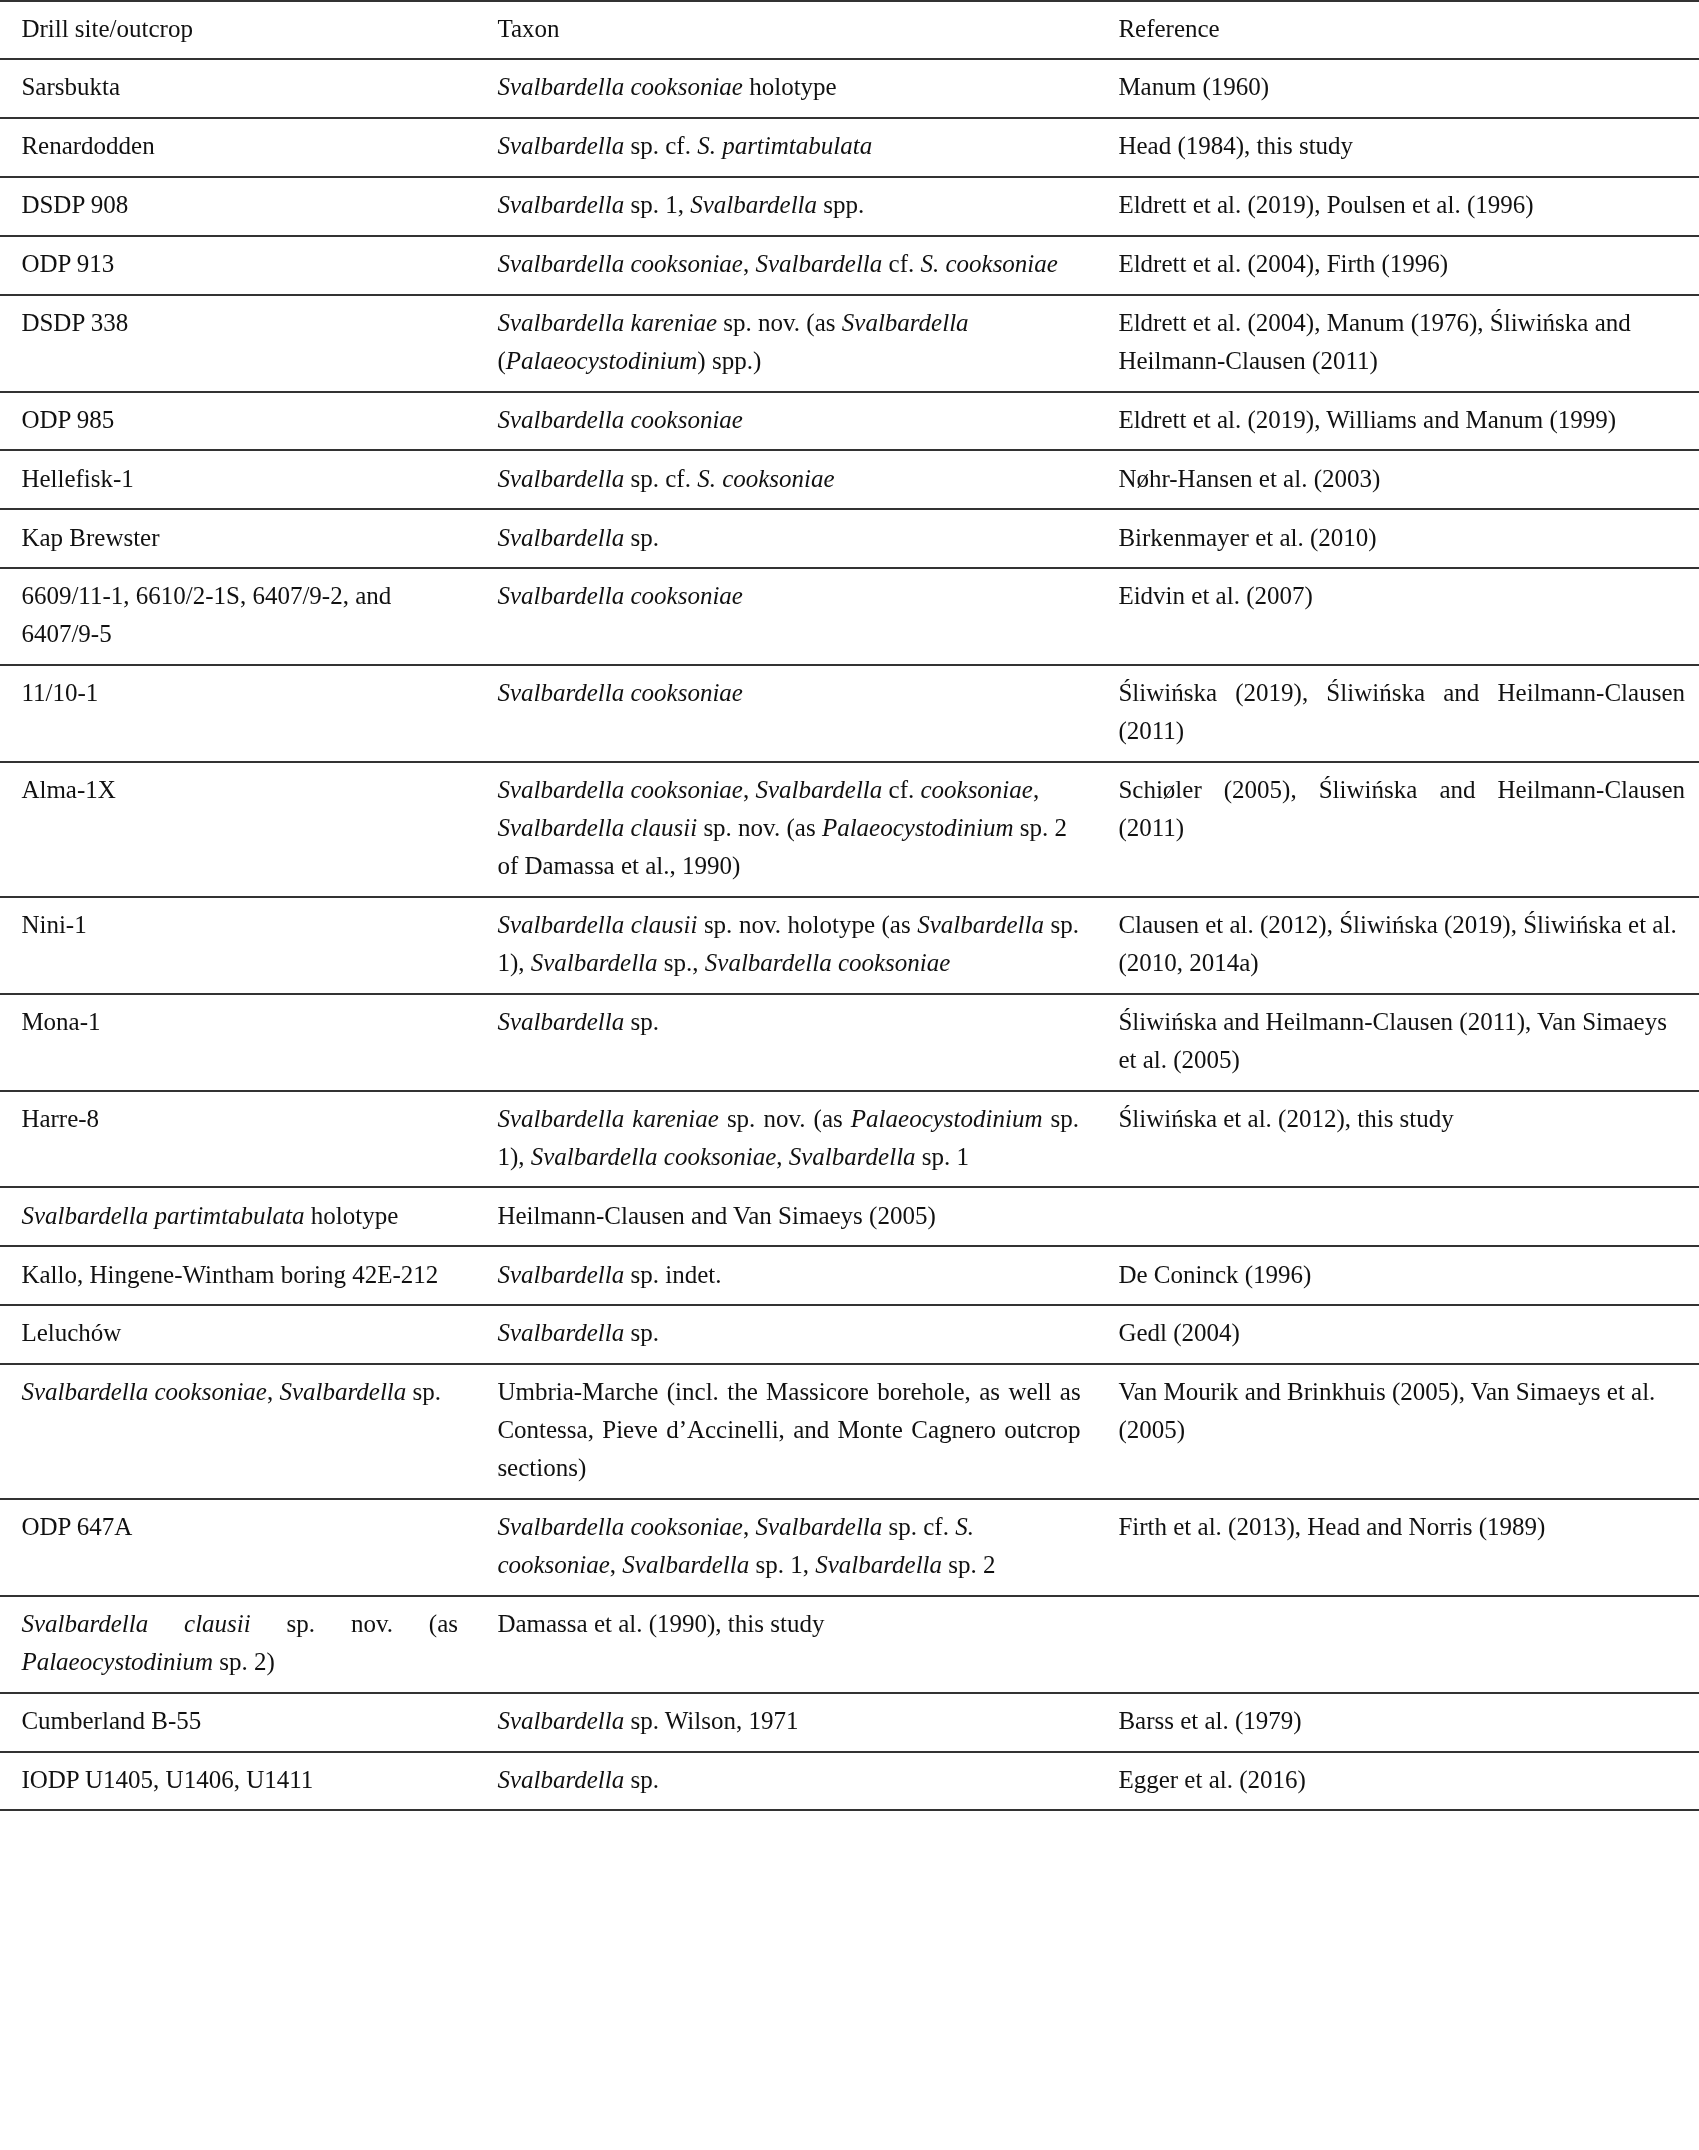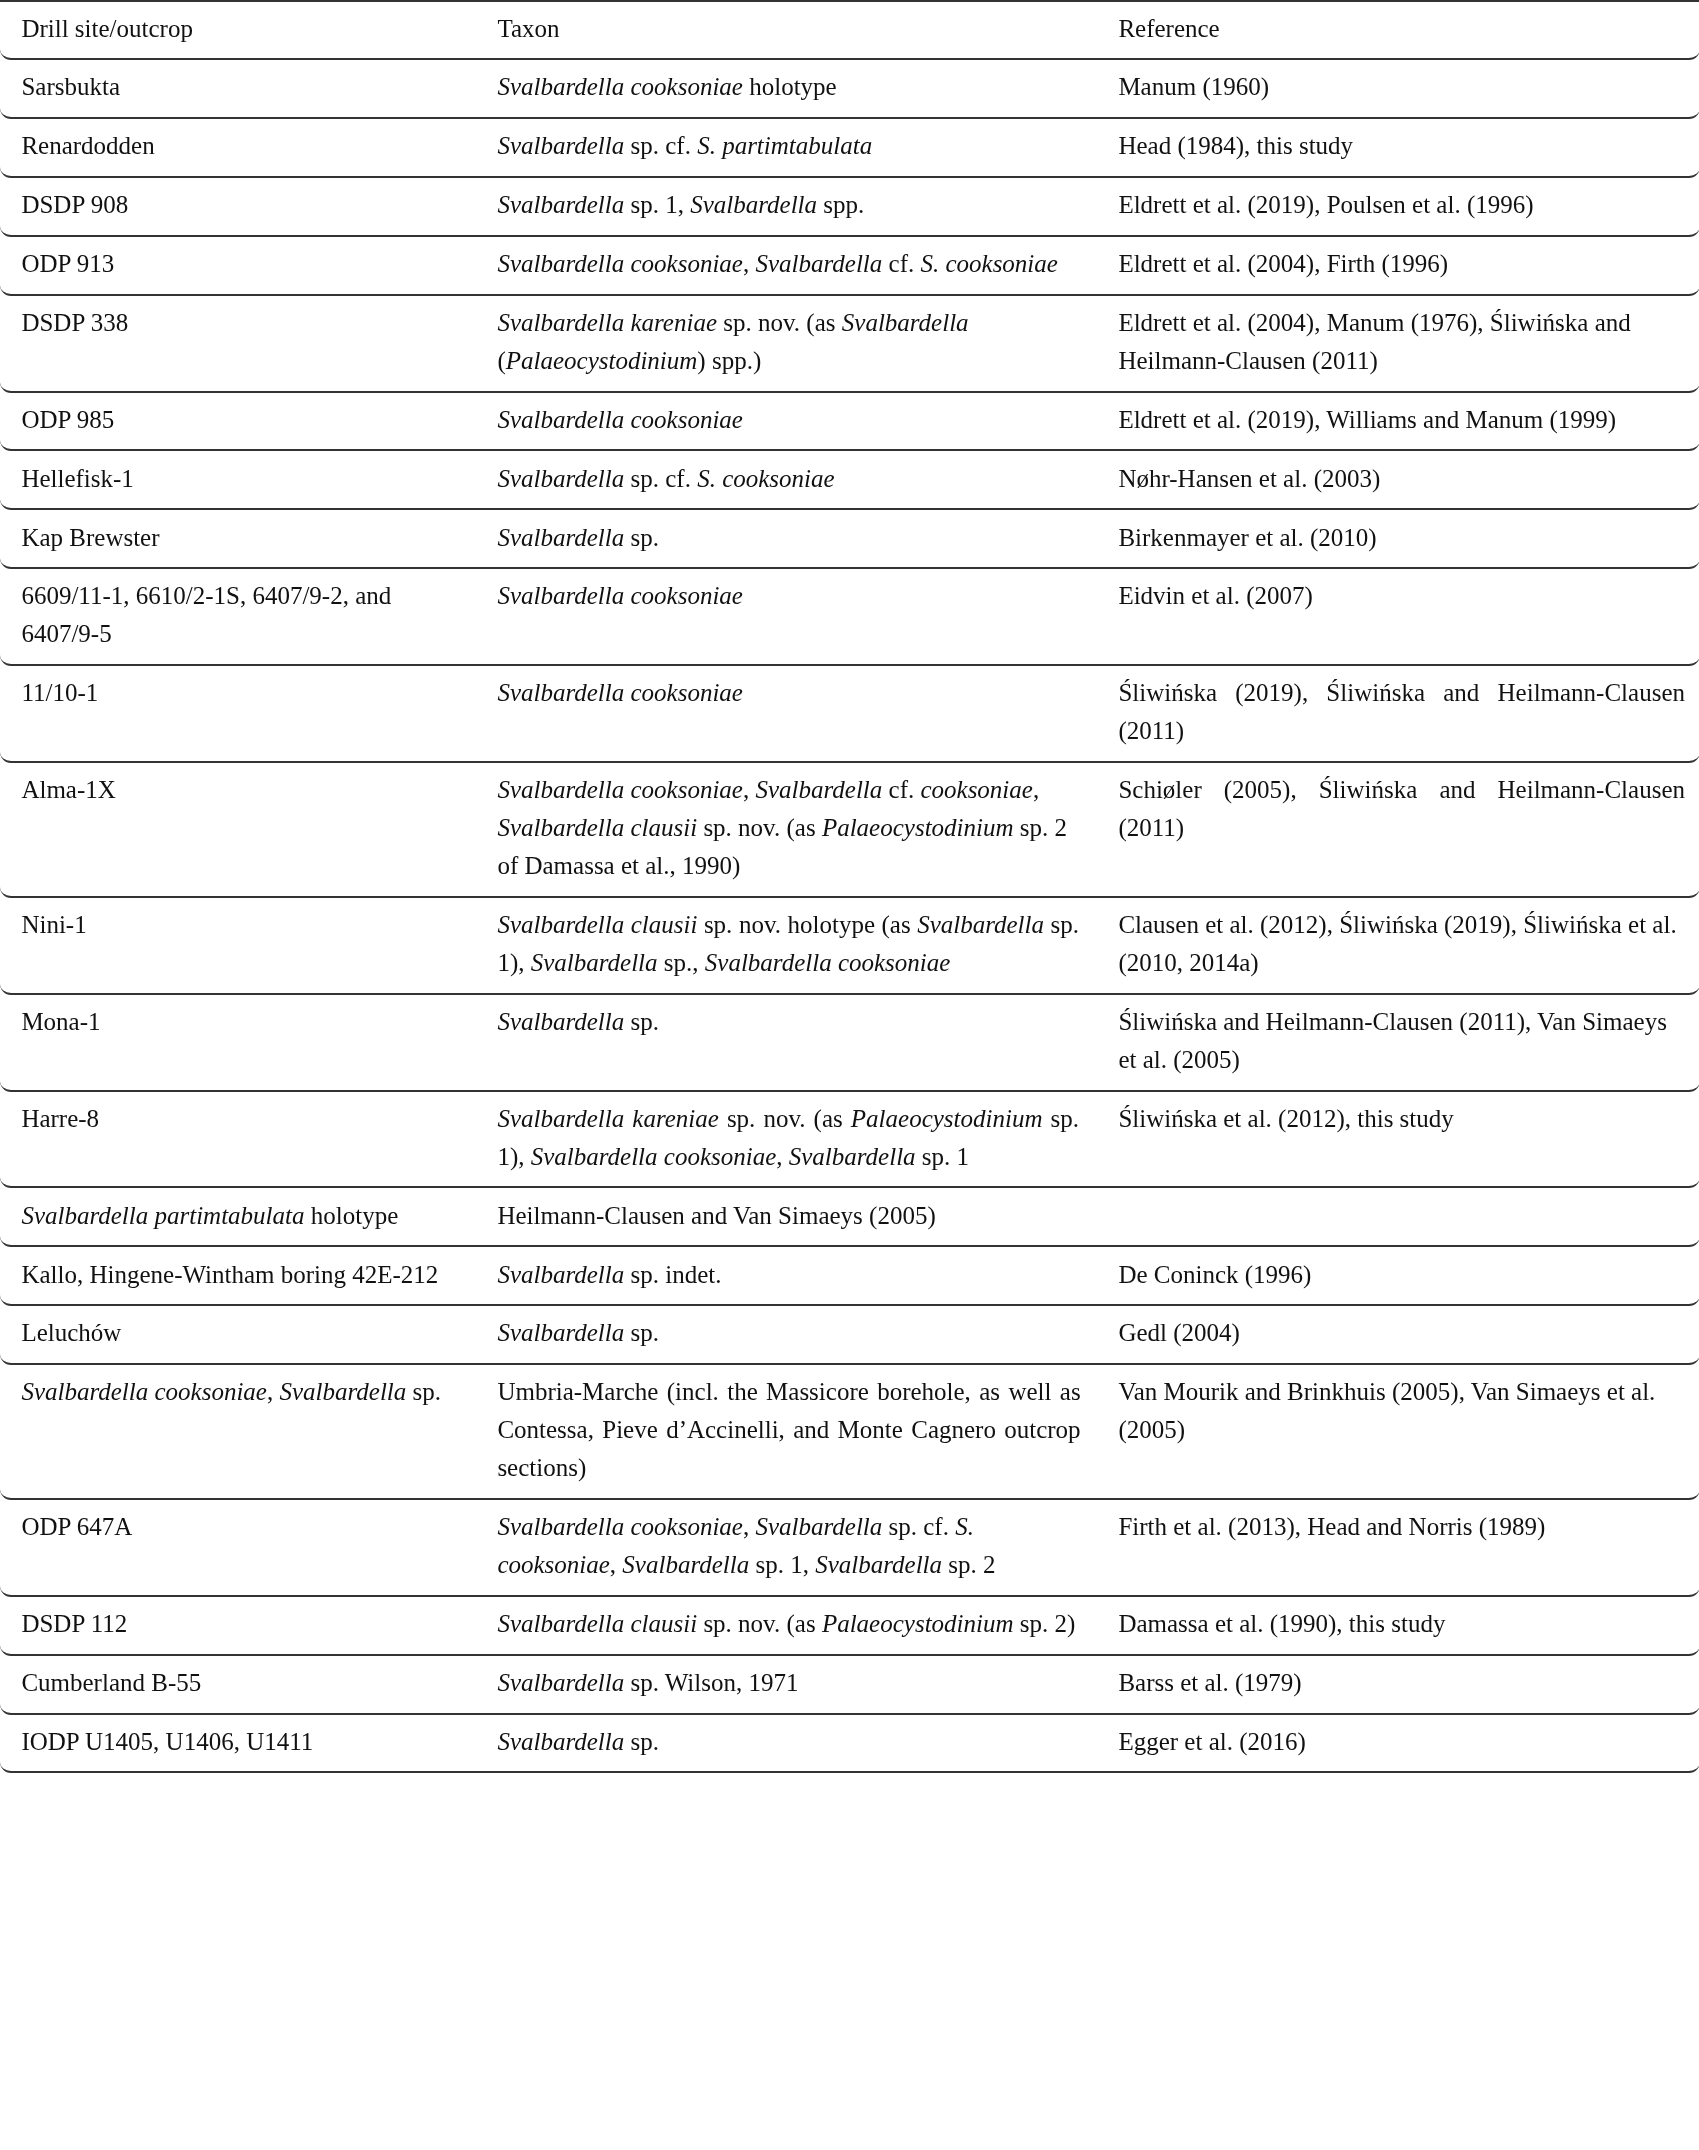--- a/index.html
+++ b/index.html
@@ -8,21 +8,20 @@
     position: absolute; left: 0; top: 0; width: 1700px;
     font-family: "Liberation Serif", "DejaVu Serif", serif;
     font-size: 25px; line-height: 38px; color: #111111;
     border-top: 2.5px solid #333333;
   }
   .row {
     display: grid;
     grid-template-columns: 476px 621px 603px;
     border-bottom: 2.5px solid #333333;
     box-sizing: border-box;
-    border-radius: 11px;
   }
   .cell { padding: 8.2px 0 10.7px 0; box-sizing: border-box; }
   .c1 { padding-left: 21.4px; padding-right: 16.4px; }
   .c2 { padding-left: 21.4px; padding-right: 18px; }
   .c3 { padding-left: 21.4px; padding-right: 15px; }
   .justify { text-align: justify; text-align-last: left; }
   .row.header .cell { padding-top: 8.2px; padding-bottom: 10px; }
   i { font-style: italic; }
 </style>
 </head>
@@ -123,21 +122,20 @@
         <div class="cell c2"><i>Svalbardella cooksoniae</i><span>, </span><i>Svalbardella</i><span> sp.</span></div>
         <div class="cell c1 justify">Umbria-Marche (incl. the Massi­core borehole, as well as Contessa, Pieve d’Accinelli, and Monte Cagnero outcrop sections)</div>
         <div class="cell c3">Van Mourik and Brinkhuis (2005), Van Simaeys et al. (2005)</div>
       </div>
       <div class="row">
         <div class="cell c1">ODP 647A</div>
         <div class="cell c2"><i>Svalbardella cooksoniae</i><span>, </span><i>Svalbardella</i><span> sp. cf. </span><i>S. cooksoniae</i><span>, </span><i>Svalbardella</i><span> sp. 1, </span><i>Svalbardella</i><span> sp. 2</span></div>
         <div class="cell c3">Firth et al. (2013), Head and Norris (1989)</div>
       </div>
       <div class="row">
-        <div class="cell c1">DSDP 112</div>
         <div class="cell c2 justify"><i>Svalbardella clausii</i><span> sp. nov. (as </span><i>Palaeocysto­dinium</i><span> sp. 2)</span></div>
         <div class="cell c3">Damassa et al. (1990), this study</div>
       </div>
       <div class="row">
         <div class="cell c1">Cumberland B-55</div>
         <div class="cell c2"><i>Svalbardella</i><span> sp. Wilson, 1971</span></div>
         <div class="cell c3">Barss et al. (1979)</div>
       </div>
       <div class="row">
         <div class="cell c1">IODP U1405, U1406, U1411</div>

